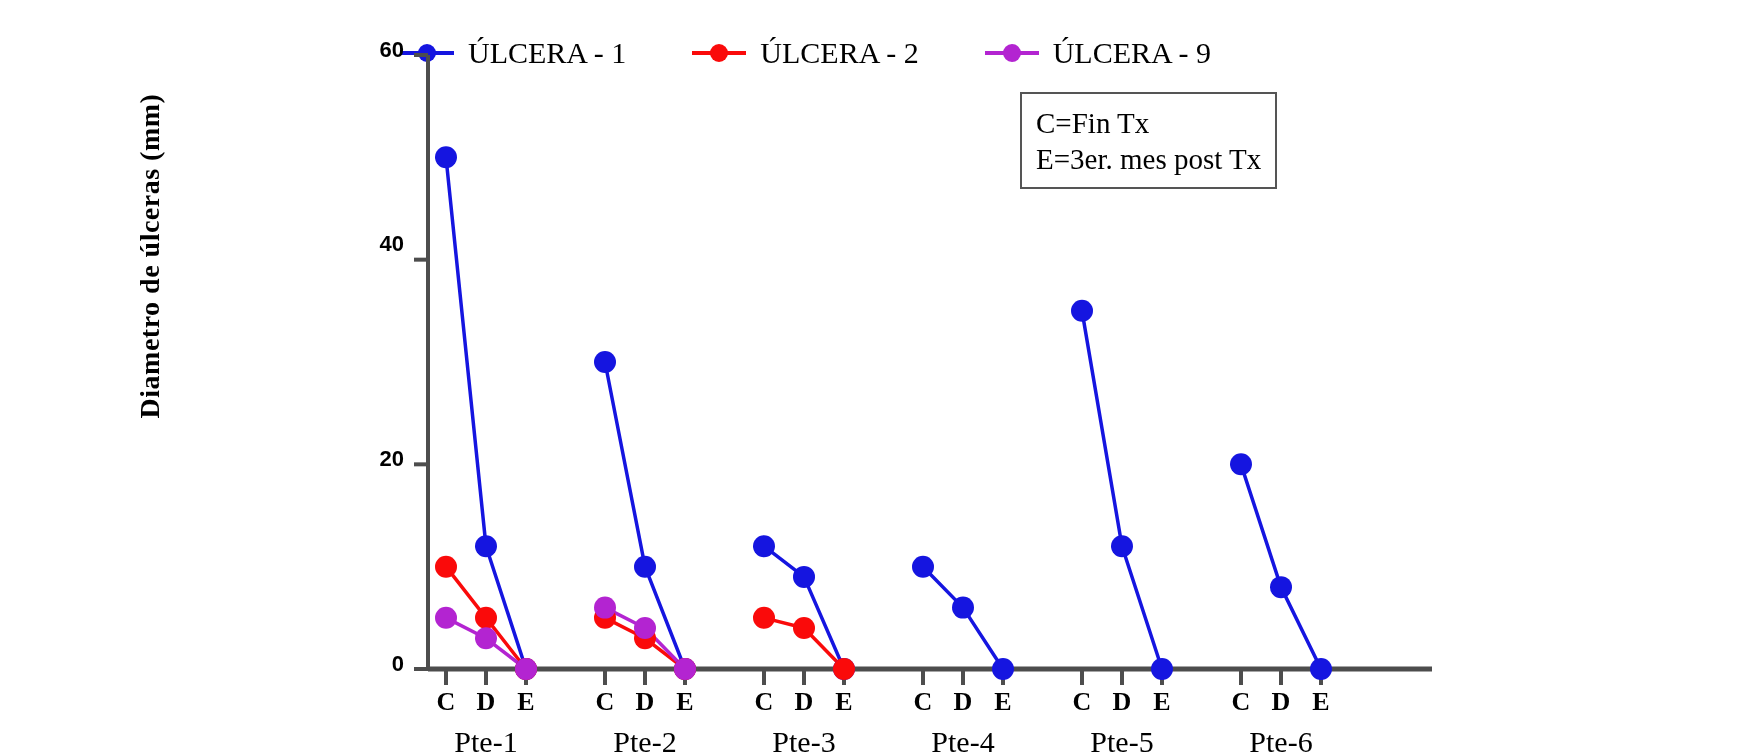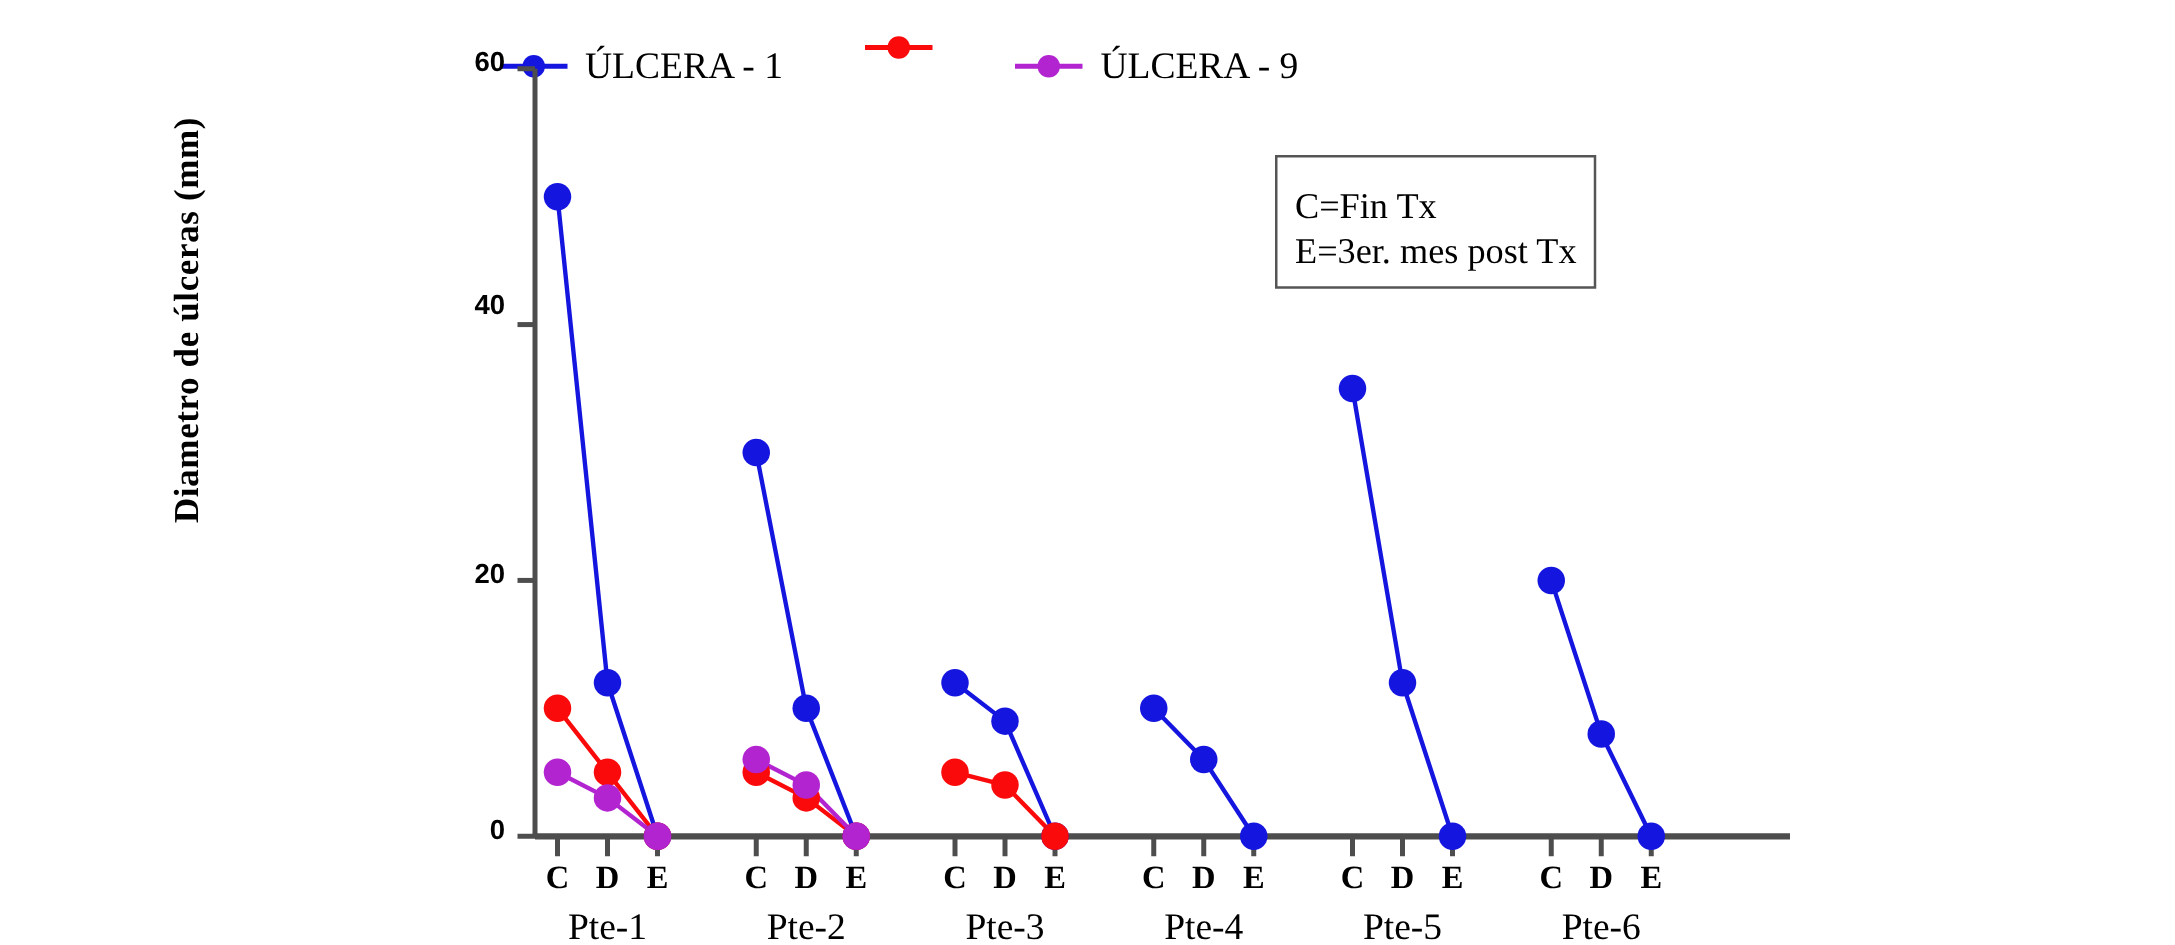--- a/index.html
+++ b/index.html
@@ -45,21 +45,21 @@
     text-align:center;
     width:160px;
     font-family:"Liberation Serif", serif;
     font-size:30px;
     color:#000;
   }
   .legend{
     position:absolute;
     left:400px; top:36px;
     display:flex;
-    align-items:flex-start;
+    align-items:flex-end;
     gap:0px;
   }
   .legend-item{
     display:flex;align-items:center;
     margin-right:66px;
   }
   .legend-line{
     width:54px;height:4px;display:block;position:relative;
   }
   .legend-dot{
@@ -69,24 +69,24 @@
   }
   .legend-text{
     margin-left:14px;
     font-family:"Liberation Serif", serif;
     font-size:30px;
     color:#000;
     white-space:nowrap;
   }
   .note-box{
     position:absolute;
-    left:1020px; top:124px;
+    left:1020px; top:92px;
     border:2px solid #555;
     background:#fff;
-    padding:22px 14px 10px 14px;
+    padding:12px 14px 10px 14px;
     font-family:"Liberation Serif", serif;
     font-size:29px;
     line-height:1.23;
     color:#000;
     white-space:nowrap;
   }
 </style>
 </head>
 <body>
 
@@ -98,20 +98,21 @@
     <div class="legend-item">
       <span class="legend-line" style="background:#1515e0;">
         <span class="legend-dot" style="background:#1515e0;"></span>
       </span>
       <span class="legend-text">ÚLCERA - 1</span>
     </div>
     <div class="legend-item">
       <span class="legend-line" style="background:#fa0a0a;">
         <span class="legend-dot" style="background:#fa0a0a;"></span>
       </span>
+      <span class="legend-text">ÚLCERA - 2</span>
     </div>
     <div class="legend-item">
       <span class="legend-line" style="background:#b324d1;">
         <span class="legend-dot" style="background:#b324d1;"></span>
       </span>
       <span class="legend-text">ÚLCERA - 9</span>
     </div>
   </div>
 
   <div class="note-box">

